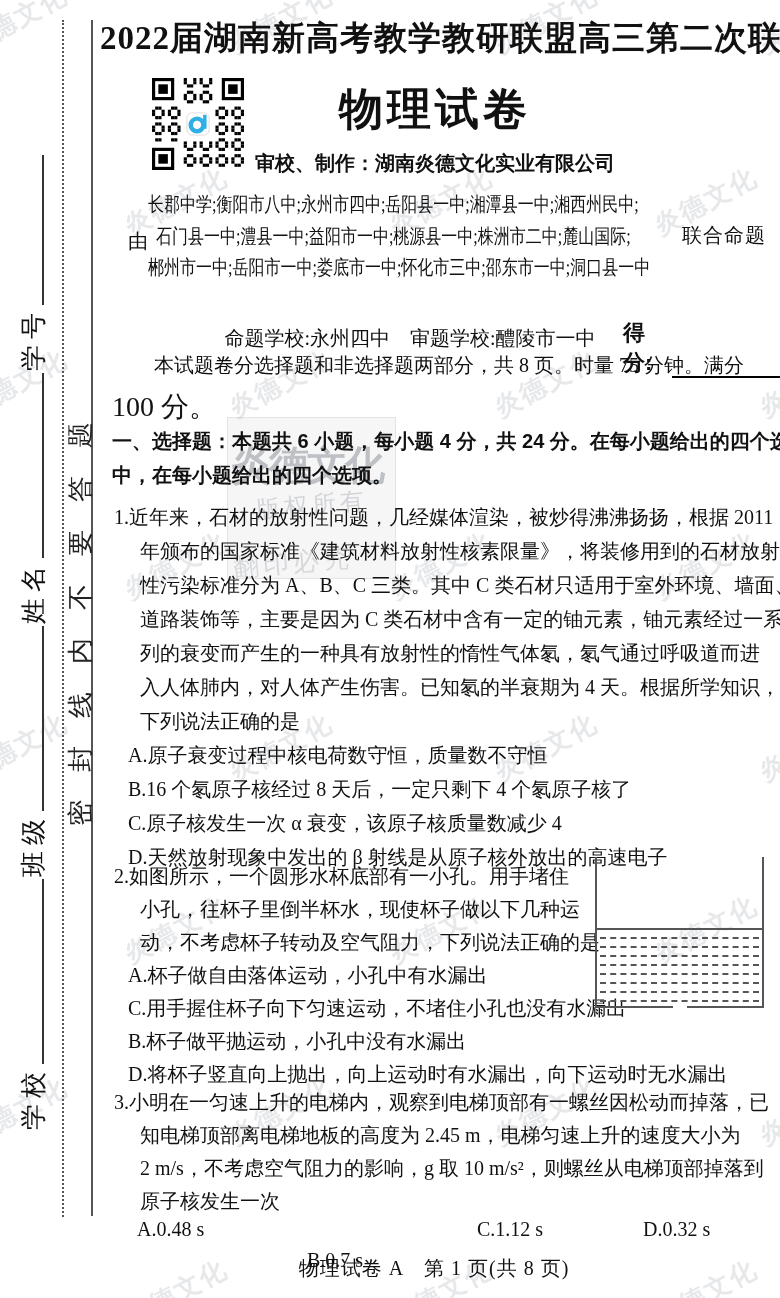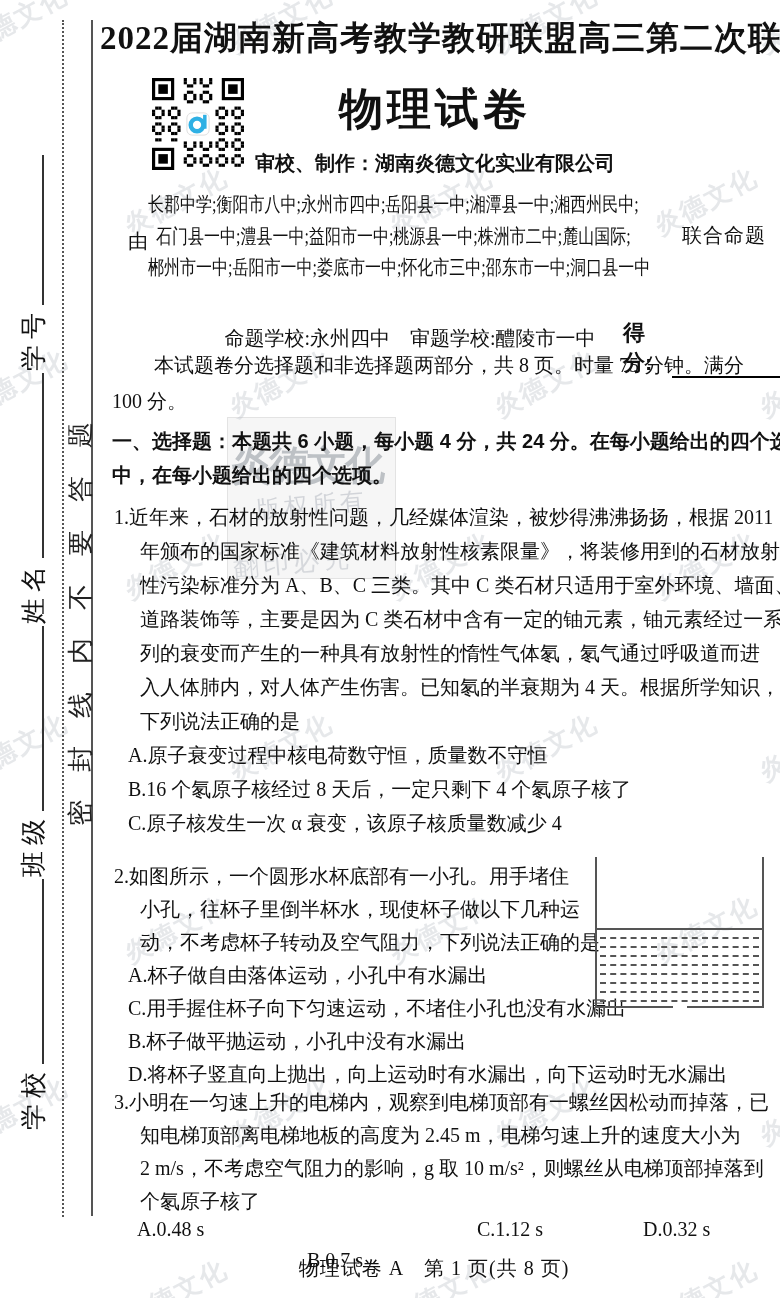--- a/index.html
+++ b/index.html
@@ -63,21 +63,21 @@
   .school-line{left:148px;font-size:20px;white-space:nowrap;
     transform:scaleX(.8);transform-origin:left center;}
   .setters{left:110px;right:70px;top:287px;text-align:center;font-size:20px;white-space:nowrap;margin-top:38px;}
 
   
   .score{left:582px;top:318px;display:flex;align-items:flex-end;}
   .score .lab{font-size:22px;font-weight:bold;
     font-family:"Liberation Sans","DejaVu Sans",sans-serif;margin-left:41px;}
   .score .blank2{display:inline-block;width:124px;height:8px;border-bottom:2px solid #000;margin-left:4px;}
   .intro1{left:112px;right:16px;top:352px;text-indent:42px;font-size:20px;}
-  .intro2{left:112px;top:388px;font-size:20px;}
+  .intro2{left:112px;top:388px;font-size:28px;}
   .sect{left:112px;right:16px;font-size:20px;font-weight:bold;
     font-family:"Liberation Sans","DejaVu Sans",sans-serif;white-space:nowrap;}
 
   .q{left:114px;right:14px;}
   .q .line{white-space:nowrap;font-size:20px;}
   .q1 .line{height:34px;line-height:34px;}
   .q2 .line,.q3 .line{height:33px;line-height:33px;}
   .q .cont{padding-left:26px;}
   .q .opt{padding-left:14px;}
   .optrow{position:relative;height:33px;}
@@ -359,20 +359,21 @@
   <div class="line">1.近年来，石材的放射性问题，几经媒体渲染，被炒得沸沸扬扬，根据 2011</div>
   <div class="line cont">年颁布的国家标准《建筑材料放射性核素限量》，将装修用到的石材放射</div>
   <div class="line cont">性污染标准分为 A、B、C 三类。其中 C 类石材只适用于室外环境、墙面、</div>
   <div class="line cont">道路装饰等，主要是因为 C 类石材中含有一定的铀元素，铀元素经过一系</div>
   <div class="line cont">列的衰变而产生的一种具有放射性的惰性气体氡，氡气通过呼吸道而进</div>
   <div class="line cont">入人体肺内，对人体产生伤害。已知氡的半衰期为 4 天。根据所学知识，</div>
   <div class="line cont">下列说法正确的是</div>
   <div class="line opt">A.原子衰变过程中核电荷数守恒，质量数不守恒</div>
   <div class="line opt">B.16 个氡原子核经过 8 天后，一定只剩下 4 个氡原子核了</div>
   <div class="line opt">C.原子核发生一次 α 衰变，该原子核质量数减少 4</div>
+  <div class="line opt">D.天然放射现象中发出的 β 射线是从原子核外放出的高速电子</div>
 </div>
 
 <div class="abs q q2 z" style="top:860px;">
   <div class="line">2.如图所示，一个圆形水杯底部有一小孔。用手堵住</div>
   <div class="line cont">小孔，往杯子里倒半杯水，现使杯子做以下几种运</div>
   <div class="line cont">动，不考虑杯子转动及空气阻力，下列说法正确的是</div>
   <div class="line opt">A.杯子做自由落体运动，小孔中有水漏出</div>
   <div class="line opt">C.用手握住杯子向下匀速运动，不堵住小孔也没有水漏出</div>
   <div class="line opt">B.杯子做平抛运动，小孔中没有水漏出</div>
   <div class="line opt">D.将杯子竖直向上抛出，向上运动时有水漏出，向下运动时无水漏出</div>
@@ -389,21 +390,21 @@
   <div class="dash" style="top:116px;"></div>
   <div class="dash" style="top:125px;"></div>
   <div class="dash" style="top:134px;"></div>
   <div class="dash" style="top:143px;"></div>
 </div>
 
 <div class="abs q q3 z" style="top:1086px;">
   <div class="line">3.小明在一匀速上升的电梯内，观察到电梯顶部有一螺丝因松动而掉落，已</div>
   <div class="line cont">知电梯顶部离电梯地板的高度为 2.45 m，电梯匀速上升的速度大小为</div>
   <div class="line cont">2 m/s，不考虑空气阻力的影响，g 取 10 m/s²，则螺丝从电梯顶部掉落到</div>
-  <div class="line cont">个氡原子核了</div>
+  <div class="line cont">原子核发生一次</div>
   <div class="optrow">
     <span class="o0">A.0.48 s</span>
     <span class="o1">B.0.7 s</span>
     <span class="o2">C.1.12 s</span>
     <span class="o3">D.0.32 s</span>
   </div>
 </div>
 
 <div class="abs footer z">物理试卷 A　第 1 页(共 8 页)</div>
 

